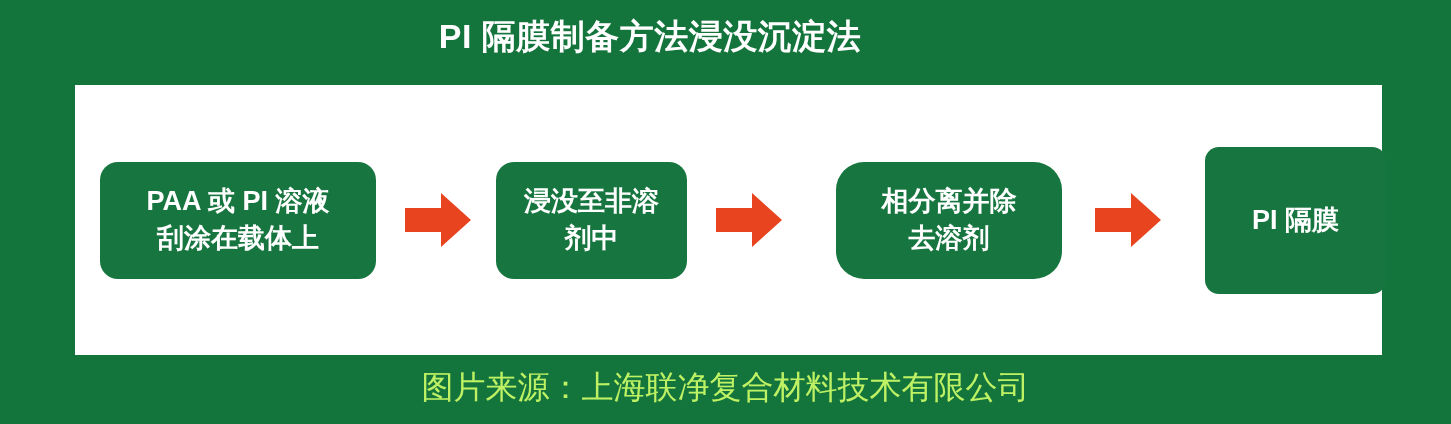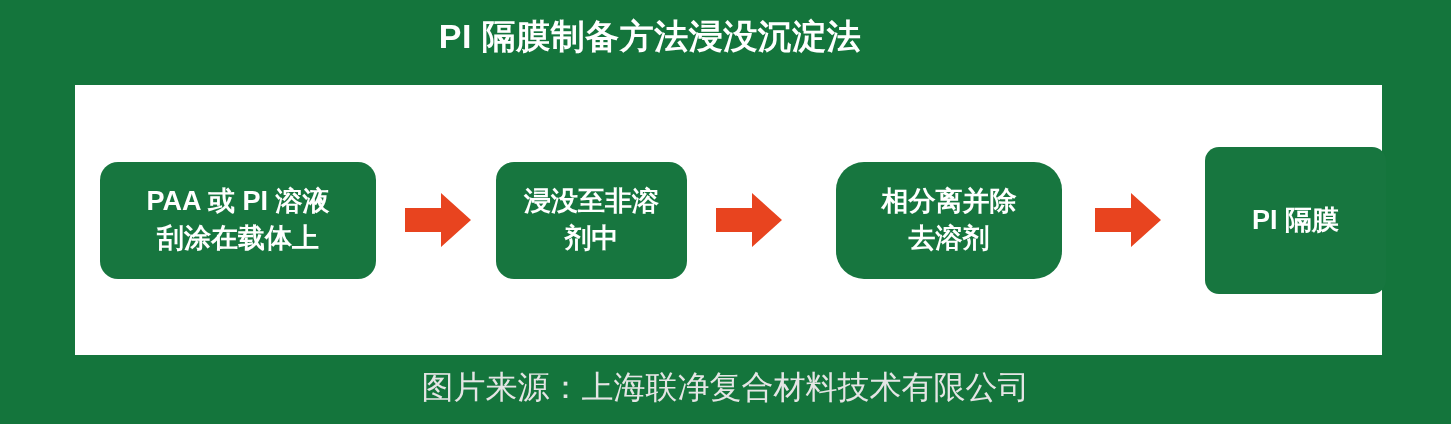--- a/index.html
+++ b/index.html
@@ -93,21 +93,21 @@
   .arrow.a2 { margin-left: 33px; margin-right: 44px; }
   .arrow svg { display: block; width: 100%; height: 100%; }
 
   
   #caption {
     position: absolute;
     left: 0;
     top: 366px;
     width: 1451px;
     text-align: center;
-    color: #e5e5e5;
+    color: #bef264;
     font-size: 32px;
     font-weight: 400;
     line-height: 42px;
     white-space: nowrap;
   }
 </style>
 </head>
 <body>
 
 <div id="poster">

